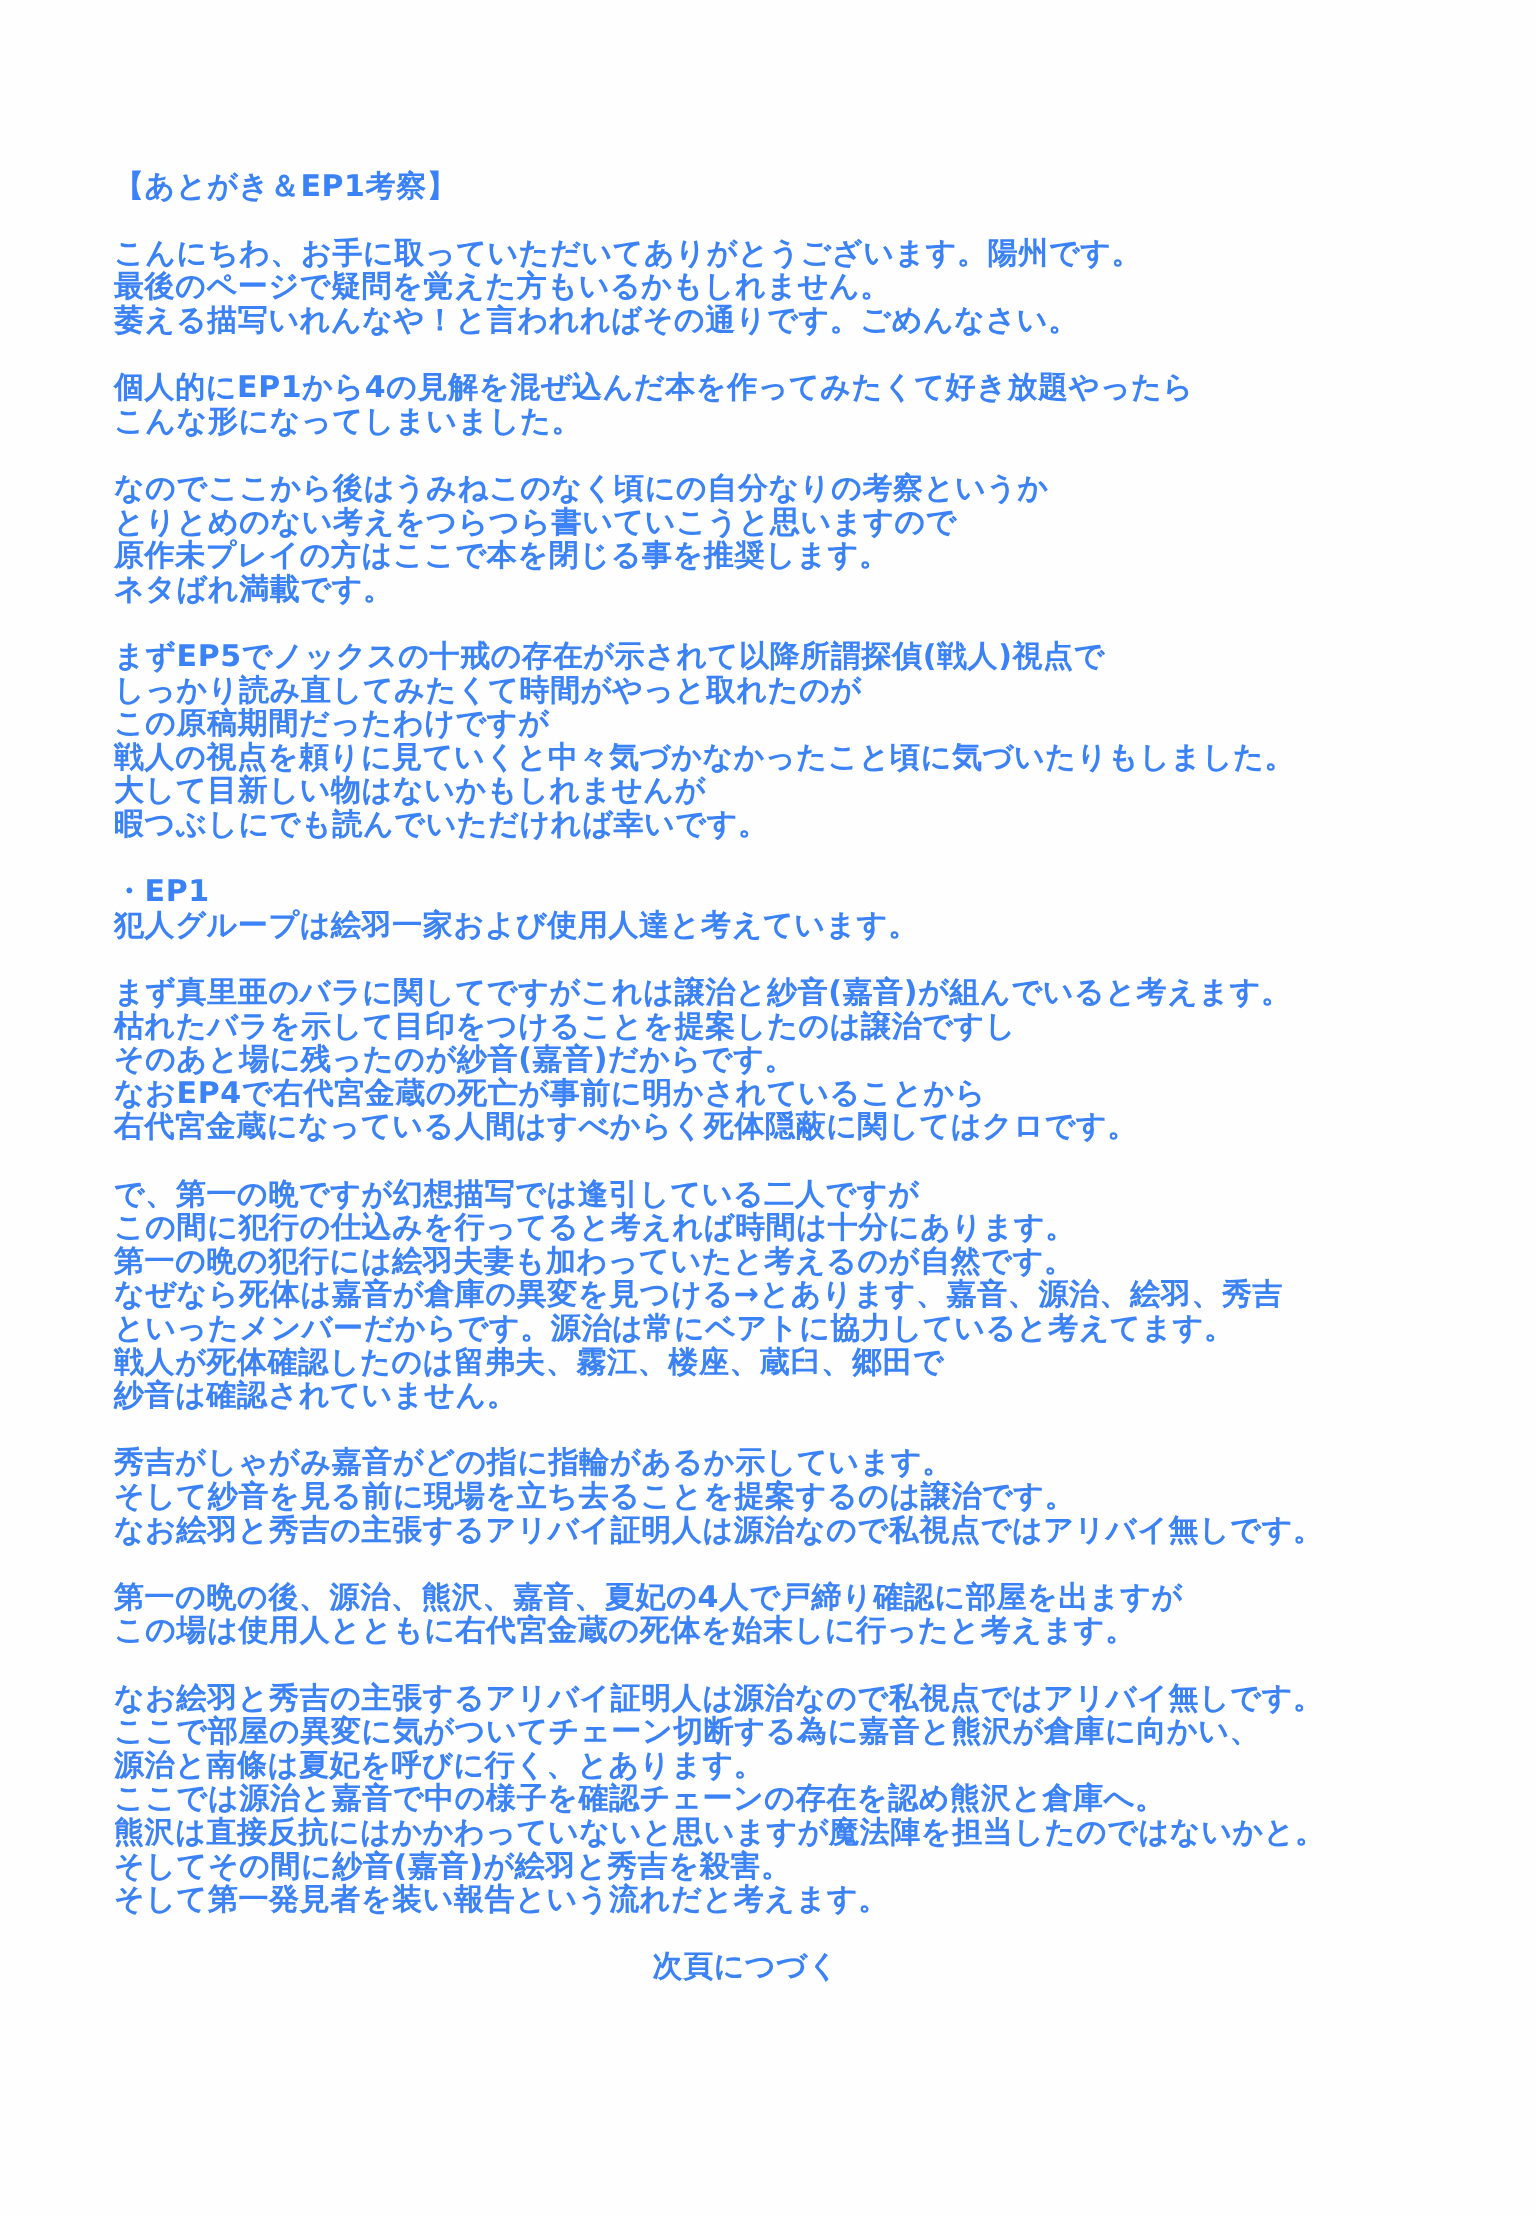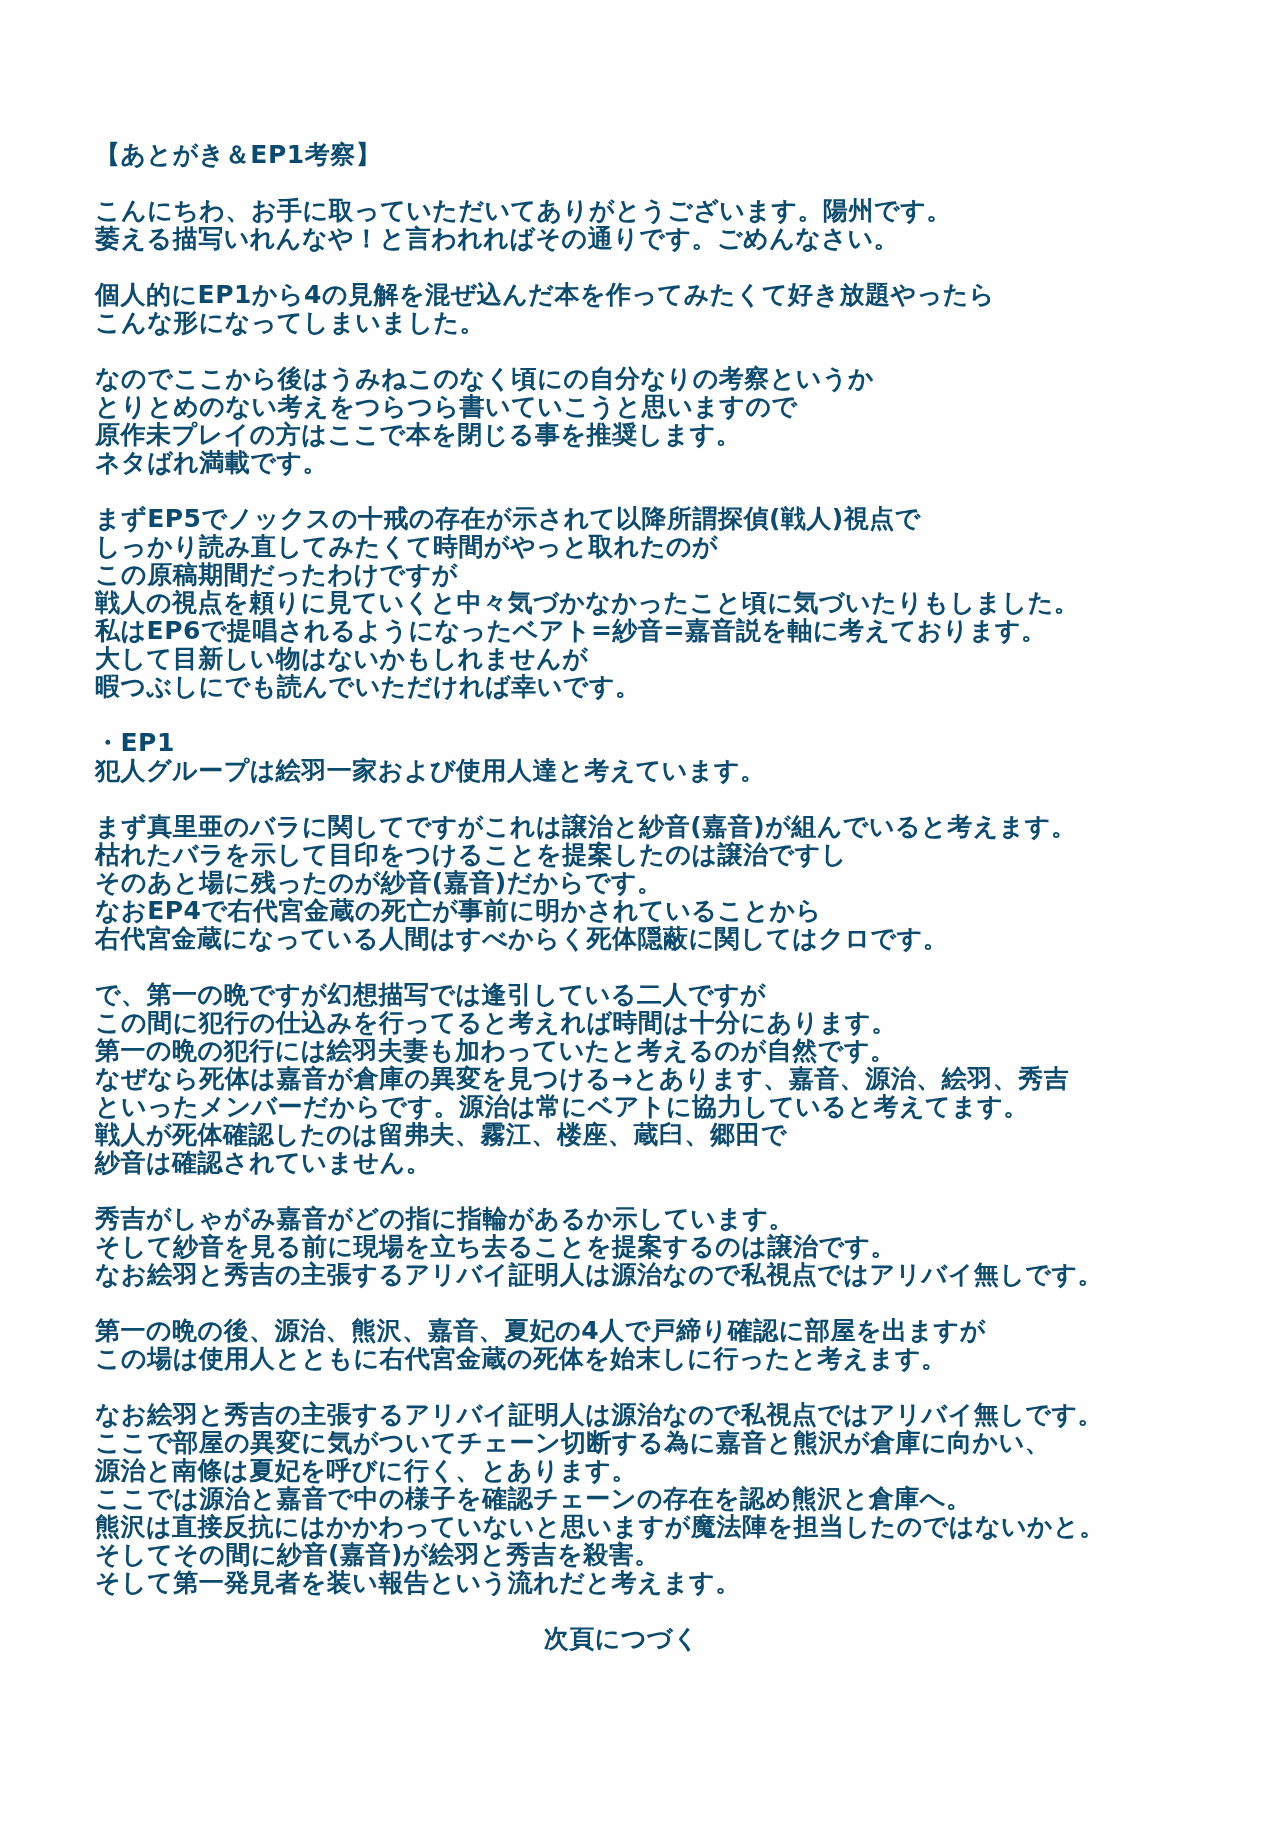--- a/index.html
+++ b/index.html
@@ -6,21 +6,21 @@
     margin: 0;
     padding: 0;
     background: #ffffff;
   }
   .page {
     position: relative;
     box-sizing: border-box;
     width: 1280px;
     height: 1847px;
     background: #fefefe;
-    color: #0c4a6e;
+    color: #3b82f6;
     font-family: "DejaVu Sans", sans-serif;
     font-weight: 700;
     font-size: 25px;
     line-height: 28px;
     letter-spacing: 0.5px;
     padding: 141px 60px 0 95px;
     overflow: hidden;
   }
   .title {
     margin: 0 0 28px 0;
@@ -44,38 +44,38 @@
 </style>
 </head>
 <body>
 
 <div class="page">
   <h1 class="title">【あとがき＆EP1考察】</h1>
 
   <div class="body-text">
       <div class="para">
         <div class="line">こんにちわ、お手に取っていただいてありがとうございます。陽州です。</div>
+        <div class="line">最後のページで疑問を覚えた方もいるかもしれません。</div>
         <div class="line">萎える描写いれんなや！と言われればその通りです。ごめんなさい。</div>
       </div>
       <div class="para">
         <div class="line">個人的にEP1から4の見解を混ぜ込んだ本を作ってみたくて好き放題やったら</div>
         <div class="line">こんな形になってしまいました。</div>
       </div>
       <div class="para">
         <div class="line">なのでここから後はうみねこのなく頃にの自分なりの考察というか</div>
         <div class="line">とりとめのない考えをつらつら書いていこうと思いますので</div>
         <div class="line">原作未プレイの方はここで本を閉じる事を推奨します。</div>
         <div class="line">ネタばれ満載です。</div>
       </div>
       <div class="para">
         <div class="line">まずEP5でノックスの十戒の存在が示されて以降所謂探偵(戦人)視点で</div>
         <div class="line">しっかり読み直してみたくて時間がやっと取れたのが</div>
         <div class="line">この原稿期間だったわけですが</div>
         <div class="line">戦人の視点を頼りに見ていくと中々気づかなかったこと頃に気づいたりもしました。</div>
-        <div class="line">私はEP6で提唱されるようになったベアト=紗音=嘉音説を軸に考えております。</div>
         <div class="line">大して目新しい物はないかもしれませんが</div>
         <div class="line">暇つぶしにでも読んでいただければ幸いです。</div>
       </div>
       <div class="para">
         <div class="line">・EP1</div>
         <div class="line">犯人グループは絵羽一家および使用人達と考えています。</div>
       </div>
       <div class="para">
         <div class="line">まず真里亜のバラに関してですがこれは譲治と紗音(嘉音)が組んでいると考えます。</div>
         <div class="line">枯れたバラを示して目印をつけることを提案したのは譲治ですし</div>

